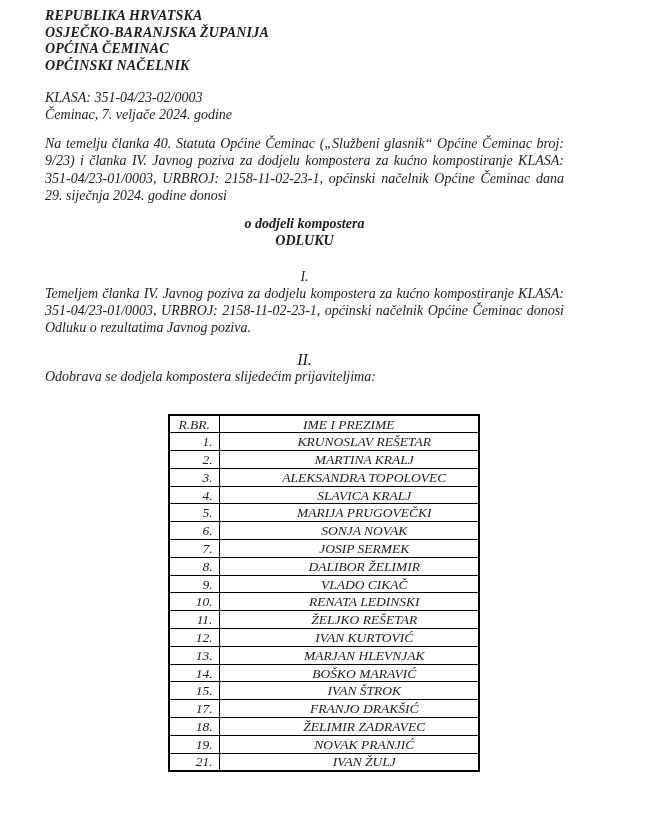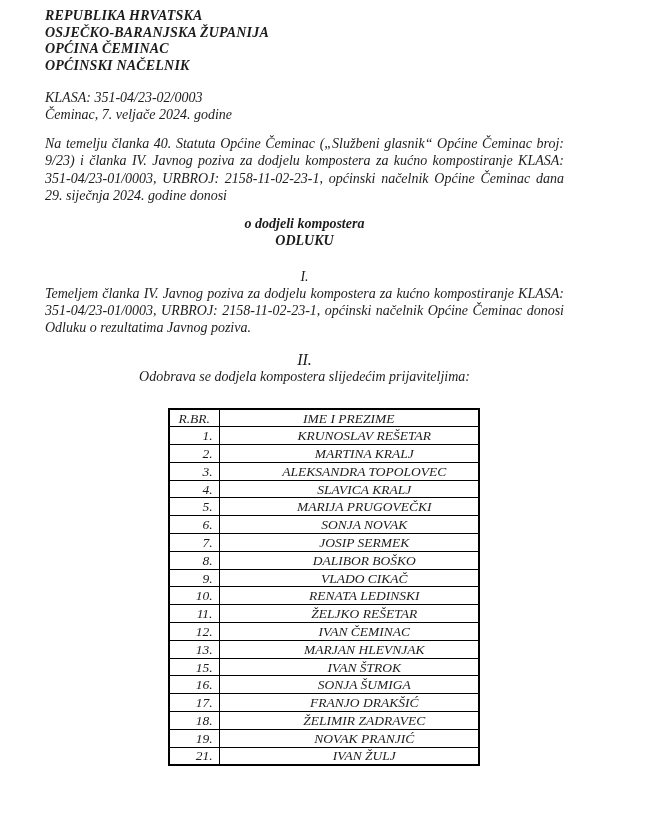--- a/index.html
+++ b/index.html
@@ -55,24 +55,23 @@
   .sec-para {
     margin-top: 0px;
     font-size: 14px;
     line-height: 17.3px;
     text-align: justify;
   }
   .sec2-para {
     margin-top: 0px;
     font-size: 14px;
     line-height: 17.3px;
-    text-align: center;
   }
   table.applicants {
-    margin-top: 23px;
+    margin-top: 29px;
     margin-left: 123px;
     border-collapse: collapse;
     border: 2px solid #000;
     table-layout: fixed;
   }
   table.applicants th,
   table.applicants td {
     border: 1px solid #000;
     font-size: 13.5px;
     font-weight: normal;
@@ -156,51 +155,51 @@
         <tr>
           <td class="col-num">6.</td>
           <td class="col-name">SONJA NOVAK</td>
         </tr>
         <tr>
           <td class="col-num">7.</td>
           <td class="col-name">JOSIP SERMEK</td>
         </tr>
         <tr>
           <td class="col-num">8.</td>
-          <td class="col-name">DALIBOR BOŠKO</td>
+          <td class="col-name">DALIBOR ŽELIMIR</td>
         </tr>
         <tr>
           <td class="col-num">9.</td>
           <td class="col-name">VLADO CIKAČ</td>
         </tr>
         <tr>
           <td class="col-num">10.</td>
           <td class="col-name">RENATA LEDINSKI</td>
         </tr>
         <tr>
           <td class="col-num">11.</td>
           <td class="col-name">ŽELJKO REŠETAR</td>
         </tr>
         <tr>
           <td class="col-num">12.</td>
-          <td class="col-name">IVAN ČEMINAC</td>
+          <td class="col-name">IVAN KURTOVIĆ</td>
         </tr>
         <tr>
           <td class="col-num">13.</td>
           <td class="col-name">MARJAN HLEVNJAK</td>
         </tr>
         <tr>
+          <td class="col-num">14.</td>
+          <td class="col-name">BOŠKO MARAVIĆ</td>
+        </tr>
+        <tr>
           <td class="col-num">15.</td>
           <td class="col-name">IVAN ŠTROK</td>
         </tr>
         <tr>
-          <td class="col-num">16.</td>
-          <td class="col-name">SONJA ŠUMIGA</td>
-        </tr>
-        <tr>
           <td class="col-num">17.</td>
           <td class="col-name">FRANJO DRAKŠIĆ</td>
         </tr>
         <tr>
           <td class="col-num">18.</td>
           <td class="col-name">ŽELIMIR ZADRAVEC</td>
         </tr>
         <tr>
           <td class="col-num">19.</td>
           <td class="col-name">NOVAK PRANJIĆ</td>

